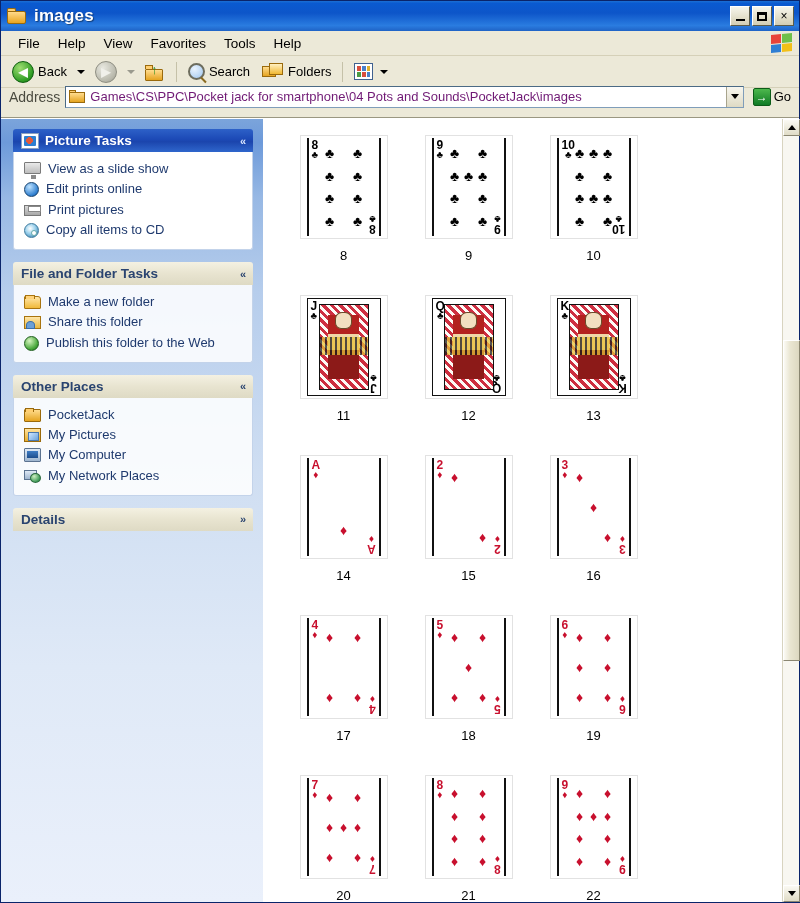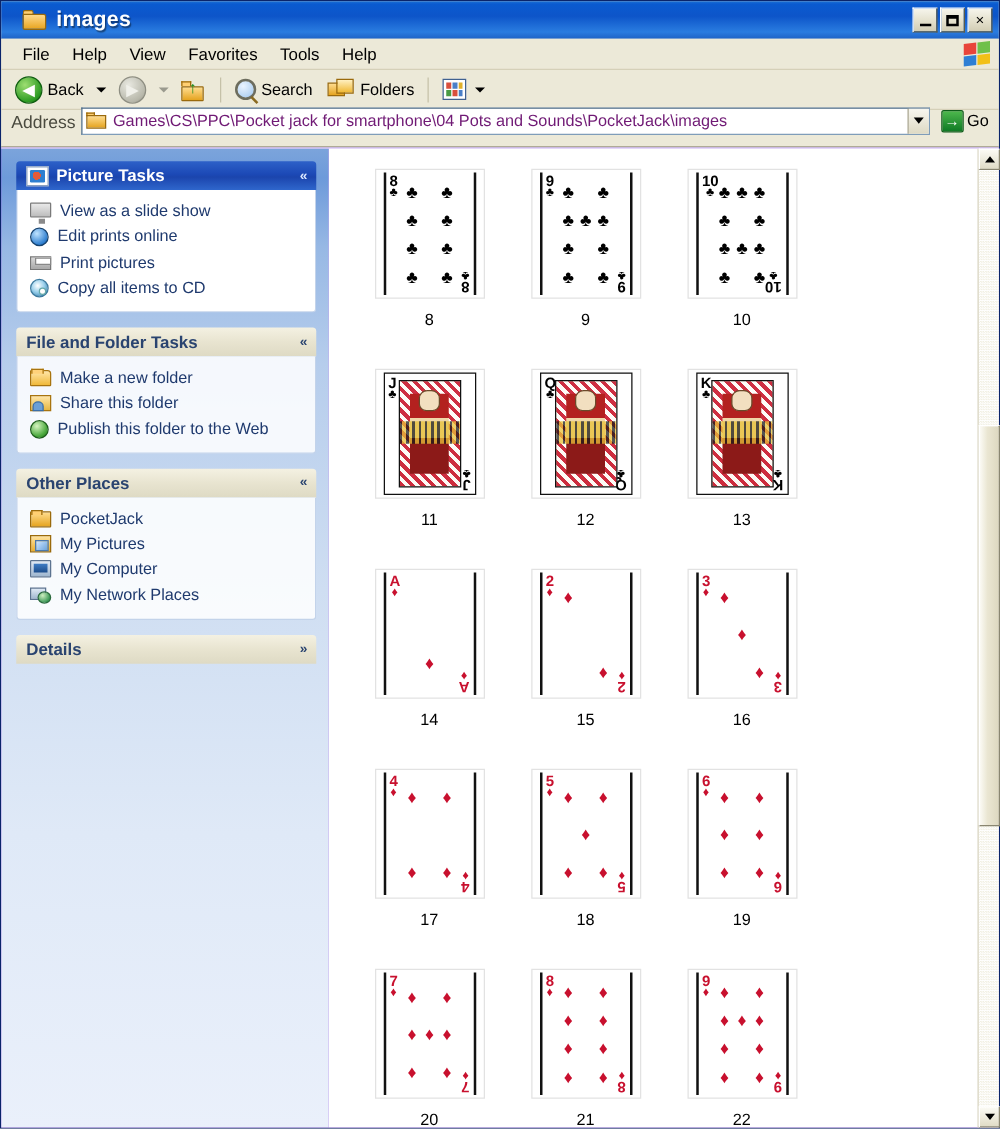--- a/index.html
+++ b/index.html
@@ -15,21 +15,21 @@
     position: relative;
     background: #ece9d8;
     border: 1px solid #0a246a;
     display: flex; flex-direction: column;
   }
   
   .titlebar {
     height: 30px;
     background: linear-gradient(180deg,#1b6fd4 0%,#0a5ad0 8%,#0d55c9 40%,#2a7ce0 82%,#1f63c6 100%);
     display: flex; align-items: center;
-    padding: 0 2px 0 17px;
+    padding: 0 2px 0 6px;
     flex: none;
   }
   .title-folder-icon { width: 20px; height: 17px; position: relative; margin-right: 7px; flex:none;}
   .title-folder-icon .back {
     position:absolute; left:0; top:3px; width:19px; height:13px;
     background:linear-gradient(180deg,#ffd98a,#e9a520);
     border:1px solid #9a6a0c; border-radius:1px 2px 2px 2px;
   }
   .title-folder-icon .tab {
     position:absolute; left:0; top:0px; width:9px; height:4px;
@@ -116,21 +116,21 @@
   }
   .addr-folder{width:17px;height:14px;position:relative;flex:none;}
   .addr-folder .bk{position:absolute;left:0;top:2px;width:16px;height:11px;background:linear-gradient(180deg,#ffdc8e,#e5a420);border:1px solid #9a6a0c;}
   .addr-folder .tp{position:absolute;left:0;top:0;width:7px;height:3px;background:#ffcf72;border:1px solid #9a6a0c;border-bottom:none;}
   .addr-text{font-size:13px;color:#701a75;white-space:nowrap;overflow:hidden;text-overflow:clip;flex:1;}
   .addr-drop{width:17px;height:20px;background:linear-gradient(180deg,#f7f6ef,#dedac4);border-left:1px solid #a8a48d;display:flex;align-items:center;justify-content:center;flex:none;}
   .addr-drop .c{width:0;height:0;border-left:4px solid transparent;border-right:4px solid transparent;border-top:5px solid #000;}
   .go-btn{display:flex;align-items:center;gap:3px;font-size:13px;padding:0 4px;flex:none;}
   .go-arrow{width:18px;height:18px;background:linear-gradient(180deg,#4db84d,#0f7a24);border:1px solid #0c5c18;border-radius:2px;color:#fff;font-size:12px;display:flex;align-items:center;justify-content:center;font-weight:bold;}
   
-  .body-area { flex:1; display:flex; min-height:0; background:#6d28d9; border-top:1px solid #fff;}
+  .body-area { flex:1; display:flex; min-height:0; background:#86efac; border-top:1px solid #fff;}
   .sidebar {
     width:262px; flex:none; background:linear-gradient(180deg,#7ba4db 0%,#6d9ada 3%,#97b8e4 10%,#b6cdec 22%,#cfdef2 45%,#dfe9f7 70%,#eaf0fb 100%);
     padding:10px 10px 0 12px; overflow:hidden;
   }
   .panel { margin-bottom:12px; }
   .panel-head {
     height:23px; display:flex; align-items:center; padding:0 7px 0 8px;
     font-size:13.5px; font-weight:bold; border-radius:3px 3px 0 0;
   }
   .panel-head.blue {

